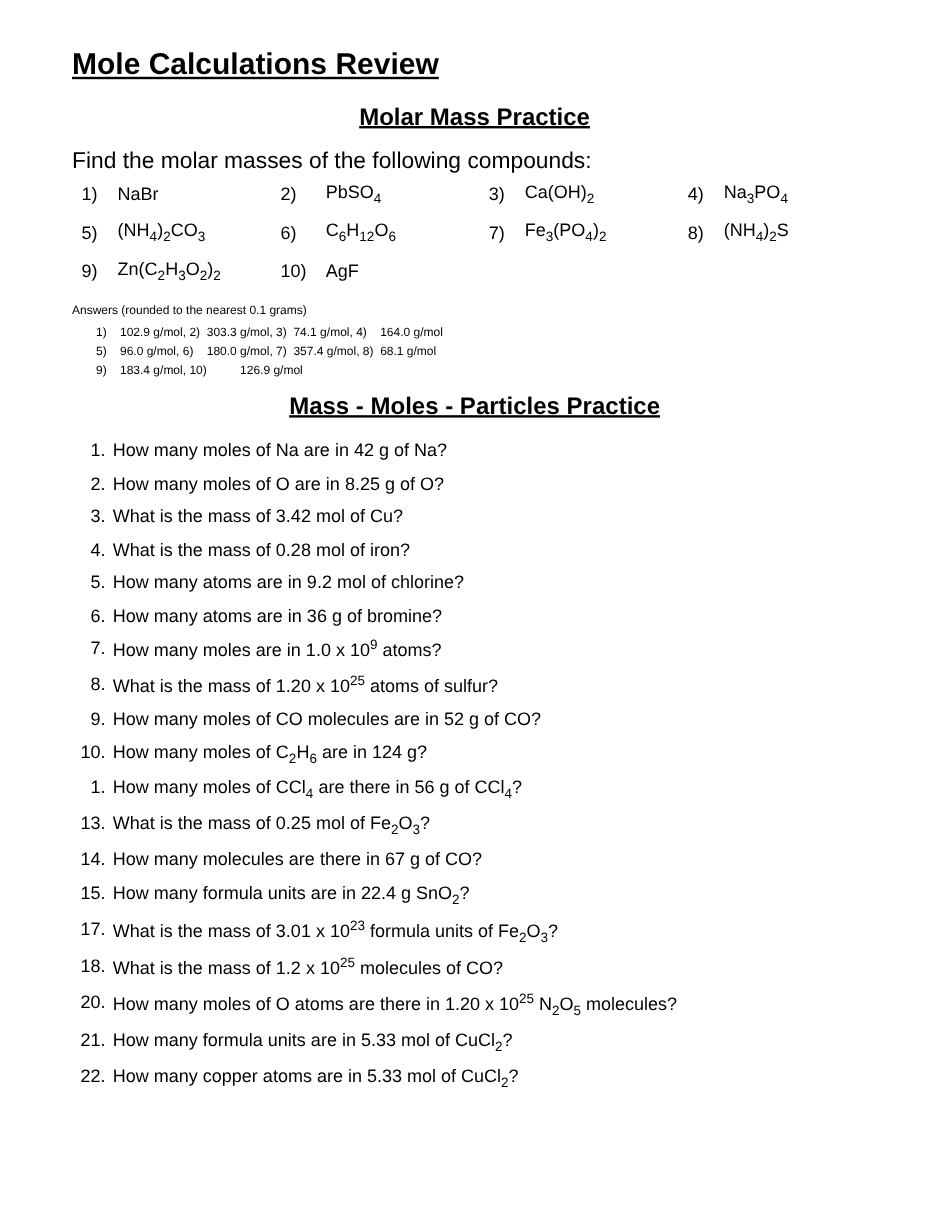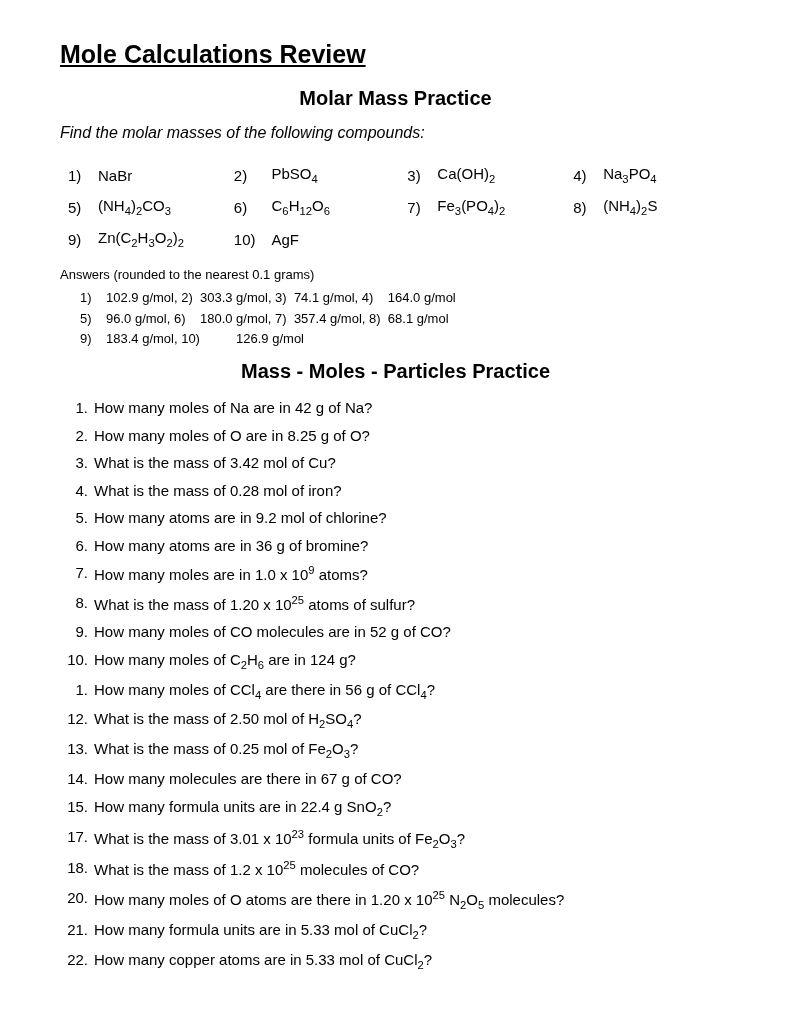--- a/index.html
+++ b/index.html
@@ -15,26 +15,26 @@
     .page-title {
       font-size: 25px;
       font-weight: bold;
       text-decoration: underline;
       margin-bottom: 18px;
     }
     .section-title {
       text-align: center;
       font-size: 20px;
       font-weight: bold;
+      text-decoration: underline;
       margin-bottom: 14px;
     }
     .instructions {
-      font-style: italic;
-      margin-bottom: 17px;
-      font-size: 16px;
+      margin-bottom: 0;
+      font-size: 19px;
     }
     .molar-mass-table {
       width: 100%;
       border-collapse: collapse;
       margin-bottom: 10px;
     }
     .molar-mass-table td {
       padding: 6px 8px;
       vertical-align: middle;
     }
@@ -42,21 +42,21 @@
       width: 30px;
       font-weight: normal;
     }
     .compound {
       min-width: 120px;
     }
     sub, sup {
       font-size: 0.75em;
     }
     .answers-section {
-      font-size: 13px;
+      font-size: 10px;
       line-height: 1.6;
     }
     .answers-section .ans-header {
       font-weight: normal;
       margin-bottom: 2px;
     }
     .answers-section .ans-row {
       padding-left: 20px;
     }
     .mass-moles-section {
@@ -175,24 +175,20 @@
       </li>
       <li>
         <span class="q-num">10.</span>
         <span class="q-text">How many moles of C<sub>2</sub>H<sub>6</sub> are in 124 g?</span>
       </li>
       <li>
         <span class="q-num">1.</span>
         <span class="q-text">How many moles of CCl<sub>4</sub> are there in 56 g of CCl<sub>4</sub>?</span>
       </li>
       <li>
-        <span class="q-num">12.</span>
-        <span class="q-text">What is the mass of 2.50 mol of H<sub>2</sub>SO<sub>4</sub>?</span>
-      </li>
-      <li>
         <span class="q-num">13.</span>
         <span class="q-text">What is the mass of 0.25 mol of Fe<sub>2</sub>O<sub>3</sub>?</span>
       </li>
       <li>
         <span class="q-num">14.</span>
         <span class="q-text">How many molecules are there in 67 g of CO?</span>
       </li>
       <li>
         <span class="q-num">15.</span>
         <span class="q-text">How many formula units are in 22.4 g SnO<sub>2</sub>?</span>

